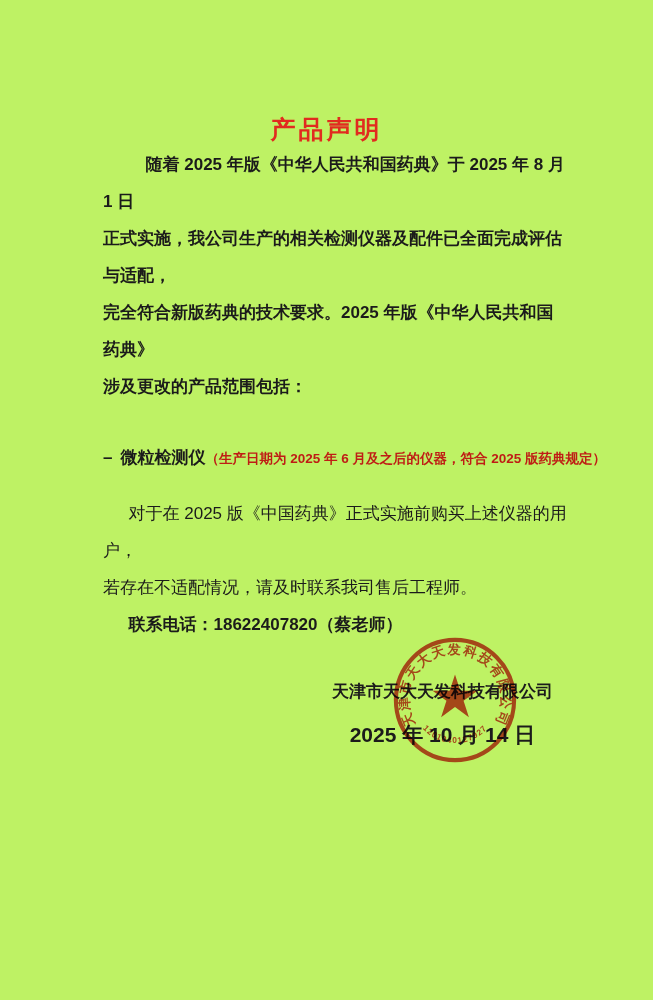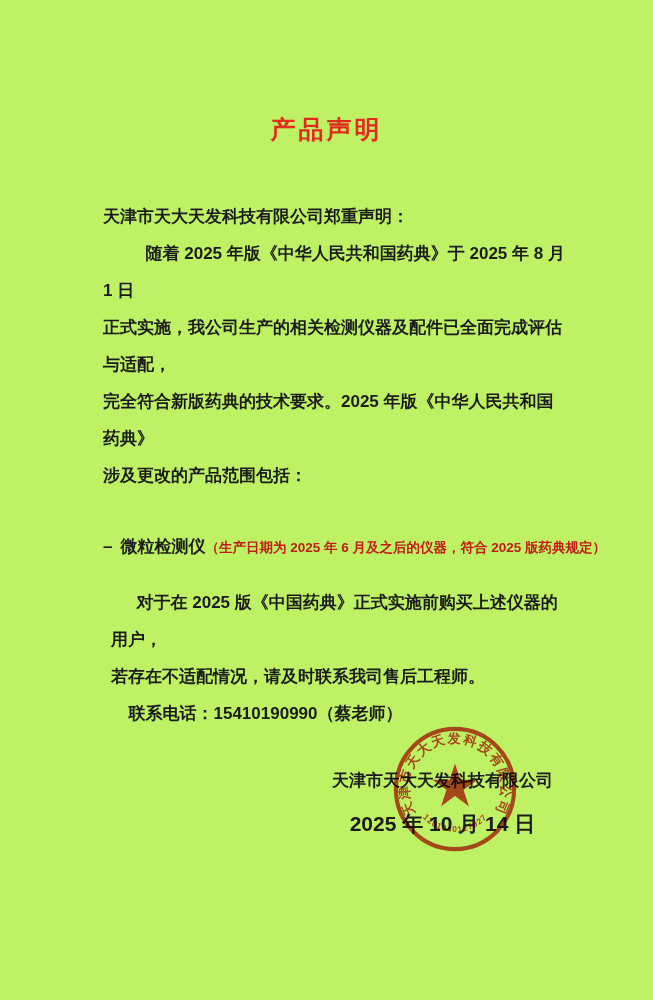--- a/index.html
+++ b/index.html
@@ -58,25 +58,24 @@
   .product-name{color:#1b1b1b;}
   .product-note{
     font-size:13.5px;
     font-weight:600;
     color:#bf1d15;
     text-align:right;
   }
   .notice-para{
     margin-top:17px;
     font-size:17px;
-    font-weight:700;
+    font-weight:400;
     line-height:37px;
     text-indent:1.5em;
     white-space:pre-line;
-    margin-left:8px;
   }
   .contact-line{
     font-size:17px;
     font-weight:600;
     line-height:37px;
     text-indent:1.5em;
   }
   .signature{
     position:relative;
     width:fit-content;
@@ -109,37 +108,36 @@
 </style>
 </head>
 <body>
 
 <div class="page">
 
   <h1 class="doc-title">产品声明</h1>
 
   <div class="content">
 
-    <p class="intro">天津市天大天发科技有限公司郑重声明：</p>
 
     <p class="body-para">随着 2025 年版《中华人民共和国药典》于 2025 年 8 月 1 日
 正式实施，我公司生产的相关检测仪器及配件已全面完成评估与适配，
 完全符合新版药典的技术要求。2025 年版《中华人民共和国药典》
 涉及更改的产品范围包括：</p>
 
     <ul class="product-list">
       <li class="product-item">
         <span class="product-bullet">–</span><span class="product-name">微粒检测仪</span><span class="product-note">（生产日期为 2025 年 6 月及之后的仪器，符合 2025 版药典规定）</span>
       </li>
     </ul>
 
     <p class="notice-para">对于在 2025 版《中国药典》正式实施前购买上述仪器的用户，
 若存在不适配情况，请及时联系我司售后工程师。</p>
 
-    <p class="contact-line">联系电话：15410190990（蔡老师）</p>
+    <p class="contact-line">联系电话：18622407820（蔡老师）</p>
 
     <div class="signature">
       <div class="signature-company">天津市天大天发科技有限公司</div>
       <div class="signature-date">2025 年 10 月 14 日</div>
 
       <svg class="seal" viewBox="0 0 132 132" xmlns="http://www.w3.org/2000/svg">
         <defs>
           <path id="ringPath" d="M 27.5 93 A 47 47 0 1 1 104.5 93" fill="none"></path>
           <path id="serialPath" d="M 30 91.2 A 44 44 0 0 0 102 91.2" fill="none"></path>
         </defs>

